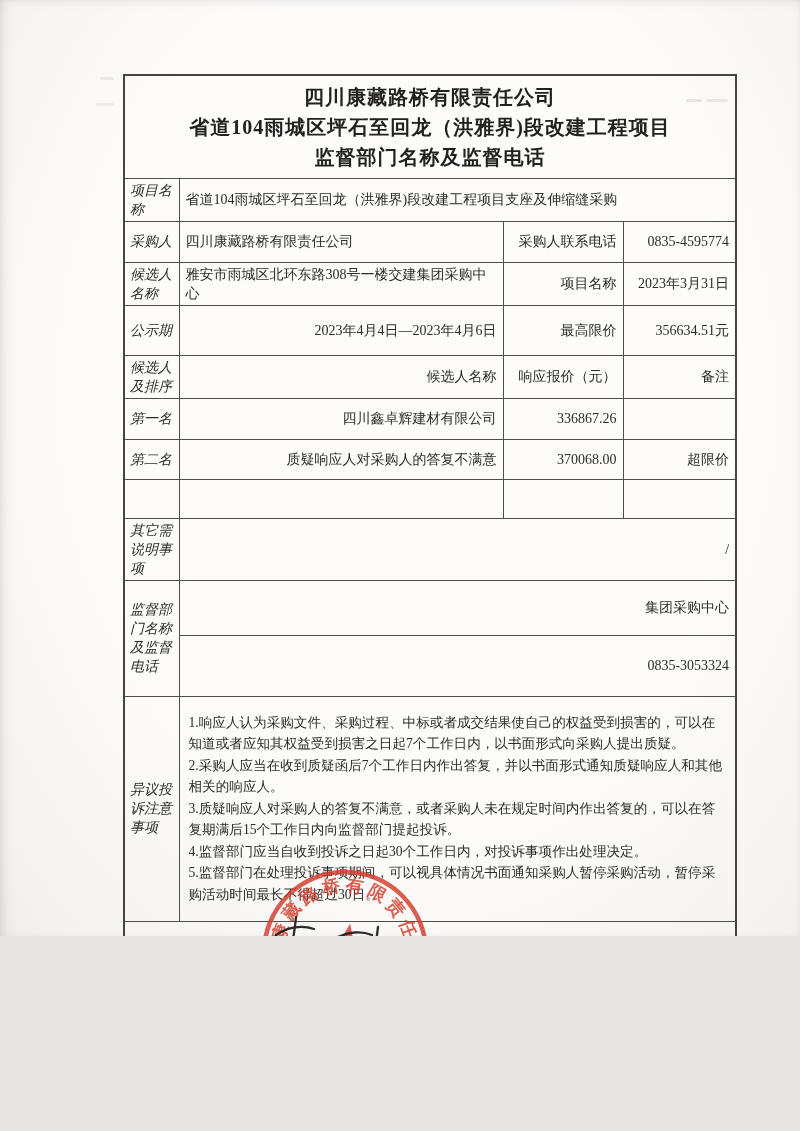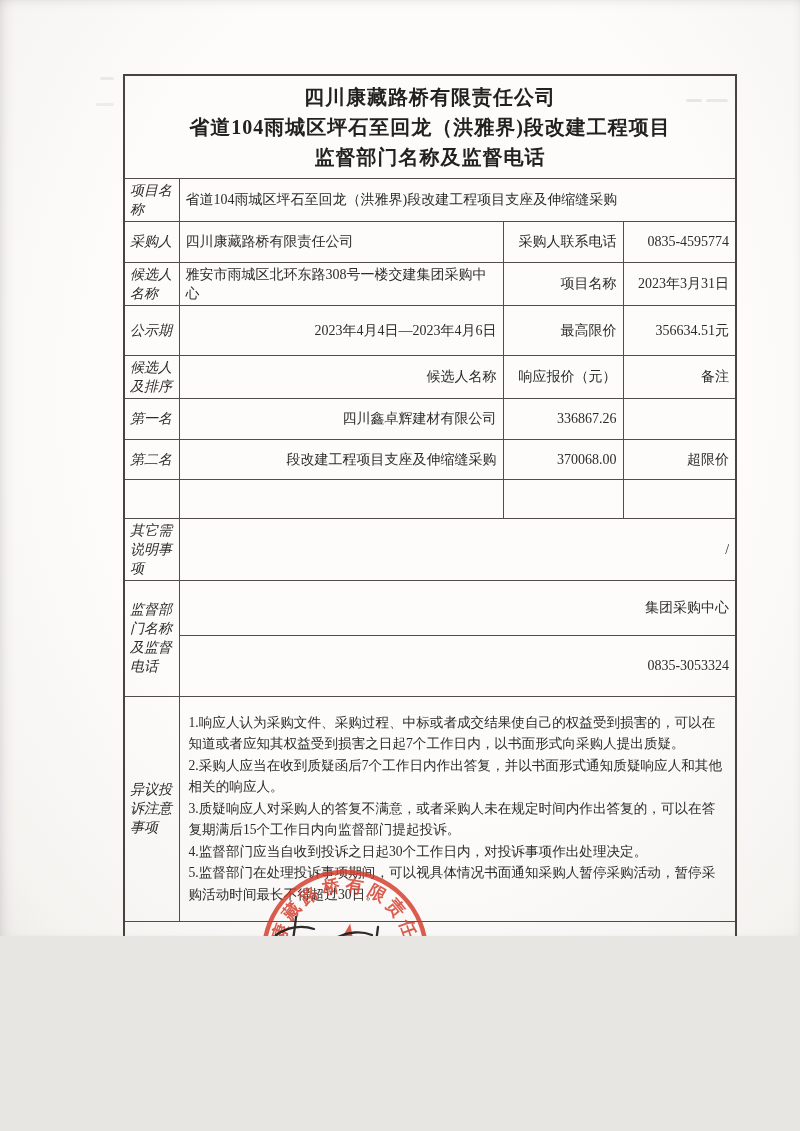--- a/index.html
+++ b/index.html
@@ -93,21 +93,21 @@
 
       <tr style="height:41px">
         <td class="lab">第一名</td>
         <td class="c">四川鑫卓辉建材有限公司</td>
         <td class="c">336867.26</td>
         <td class="c"></td>
       </tr>
 
       <tr style="height:40px">
         <td class="lab">第二名</td>
-        <td class="c">段改建工程项目支座及伸缩缝采购</td>
+        <td class="c">质疑响应人对采购人的答复不满意</td>
         <td class="c">370068.00</td>
         <td class="c">超限价</td>
       </tr>
 
       <tr style="height:39px">
         <td class="lab"></td>
         <td class="c"></td>
         <td class="c"></td>
         <td class="c"></td>
       </tr>

